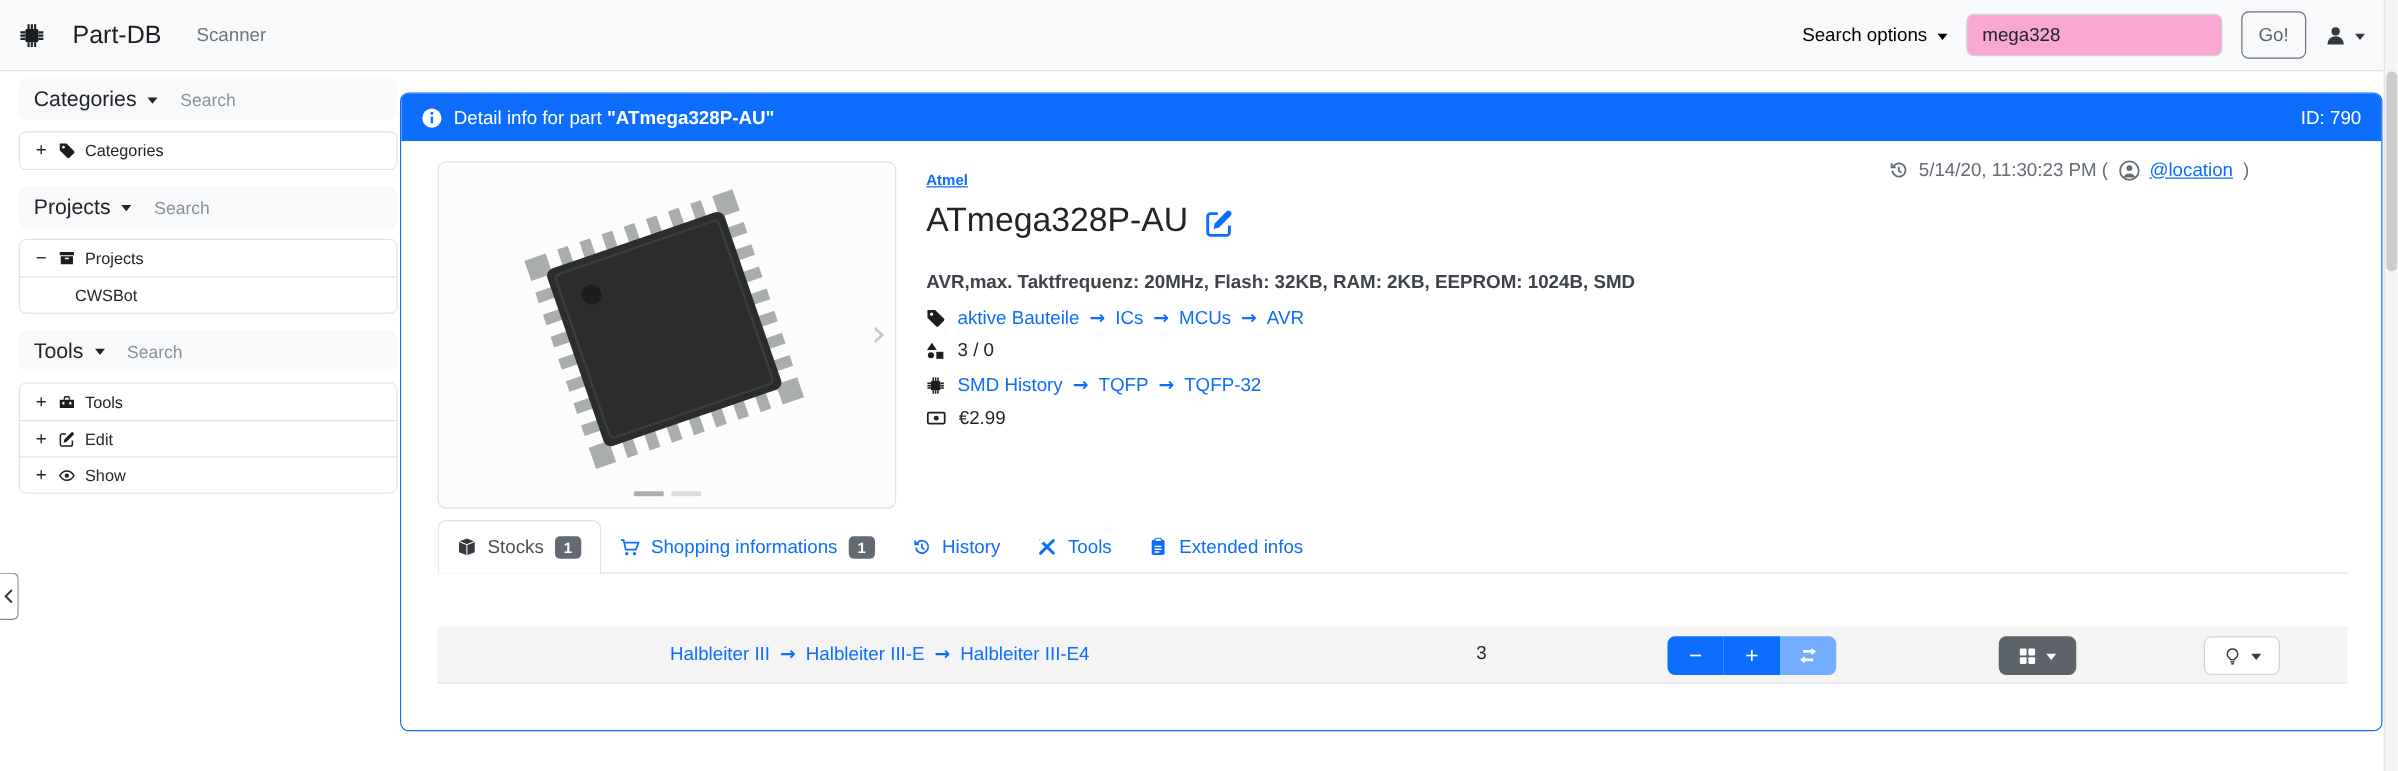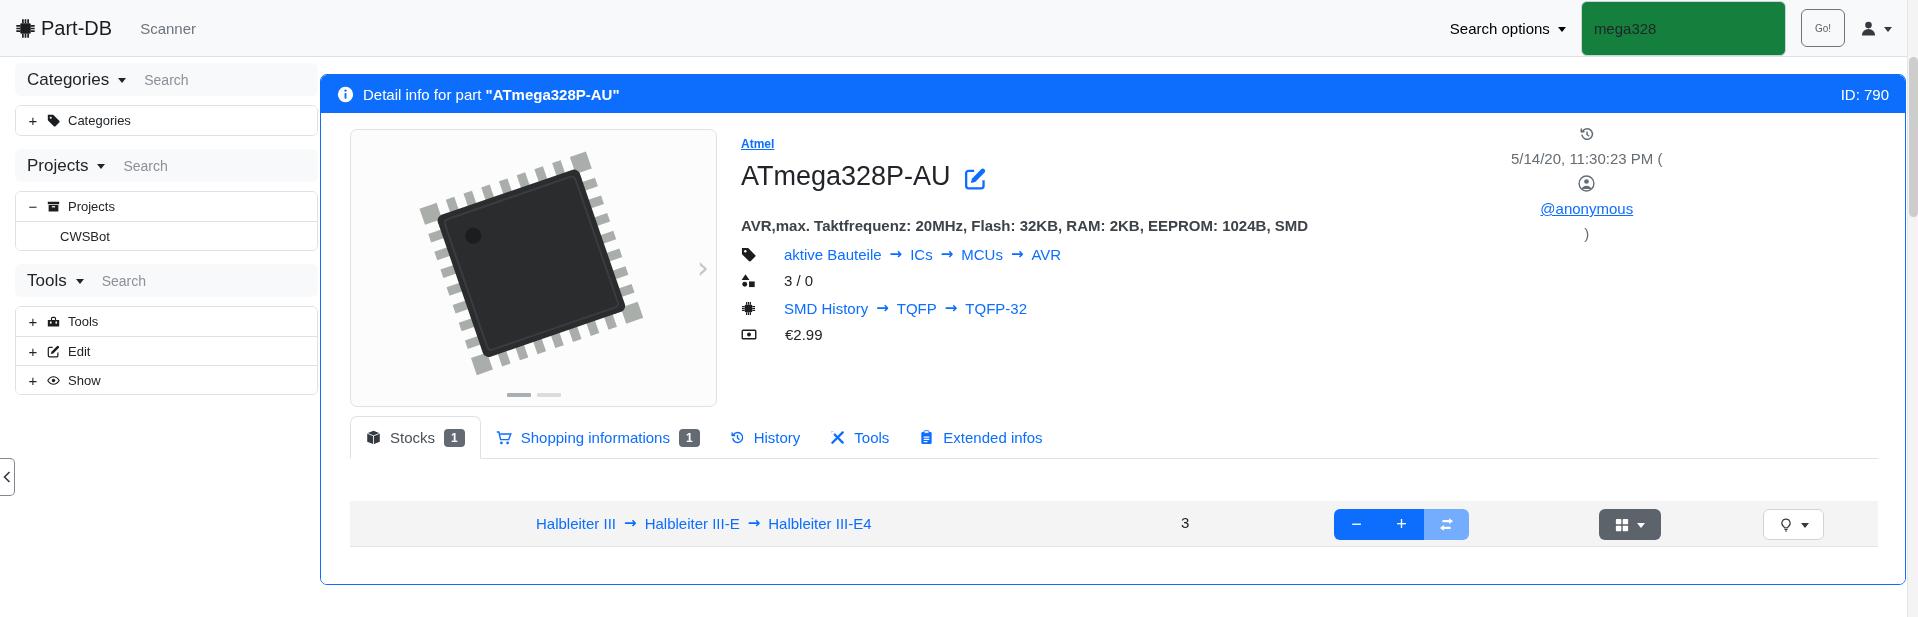--- a/index.html
+++ b/index.html
@@ -10,30 +10,30 @@
     position: relative; overflow: hidden;
   }
   svg { display:block; }
   a { text-decoration: none; }
 
   
   .navbar { position:absolute; top:0; left:0; width:1918px; height:57px;
     background:#f8f9fa; border-bottom:1px solid #dee2e6;
     display:flex; align-items:center; justify-content:space-between; padding:0 26px 0 15px; }
   .nav-left { display:flex; align-items:center; gap:28px; }
-  .brand { display:flex; align-items:center; gap:5px; font-size:20px; color:#1b1e21; cursor:pointer; }
+  .brand { display:flex; align-items:center; gap:22px; font-size:20px; color:#1b1e21; cursor:pointer; }
   .brand svg { color:#1b1e21; }
   .nav-scanner { color:#6c757d; font-size:15px; cursor:pointer; }
   .nav-right { display:flex; align-items:center; gap:15px; }
   .dd-toggle { display:flex; align-items:center; gap:8px; font-size:15px; color:#000000; cursor:pointer; }
   .caret { width:0; height:0; border-left:4.5px solid transparent; border-right:4.5px solid transparent;
     border-top:5px solid currentColor; display:inline-block; margin-top:2px; }
-  .search-input { width:205px; height:55px; border:1px solid #ced4da; border-radius:6px;
-    padding:0 12px; font-size:15px; font-family:inherit; color:#212529; background:#15803d; }
-  .go-btn { height:38px; padding:0 13px; font-size:10px; font-family:inherit;
+  .search-input { width:205px; height:34px; border:1px solid #ced4da; border-radius:6px;
+    padding:0 12px; font-size:15px; font-family:inherit; color:#212529; background:#f9a8d4; }
+  .go-btn { height:38px; padding:0 13px; font-size:15px; font-family:inherit;
     border:1px solid #6c757d; color:#5c636a; background:transparent; border-radius:6px; cursor:pointer; }
   .user-menu { display:flex; align-items:center; gap:7px; color:#343a40; cursor:pointer; }
 
   
   .sidebar { position:absolute; left:15px; top:63px; width:303px; }
   .panel { margin-bottom:13px; }
   .panel-header { height:33px; background:#f8f9fa; border-radius:6px;
     display:flex; align-items:center; padding:0 12px; }
   .panel-title { font-size:17px; color:#212529; display:flex; align-items:center; gap:9px; cursor:pointer; }
   .panel-search { border:none; background:transparent; outline:none; flex:1;
@@ -68,28 +68,28 @@
   .img-dots span { width:24px; height:4px; border-radius:1px; background:#dadde0; }
   .img-dots span.on { background:#a9aeb3; }
 
   .mfr-link { position:absolute; left:420px; top:24px; font-size:12px; font-weight:700;
     color:#0d6efd; text-decoration:underline; cursor:pointer; }
   .part-title { position:absolute; left:420px; top:48px; font-size:27px; font-weight:500;
     color:#212529; display:flex; align-items:center; gap:13px; }
   .edit-ic { color:#0d6efd; cursor:pointer; margin-top:3px; }
   .part-desc { position:absolute; left:420px; top:104px; font-size:15px; font-weight:700; color:#3d4349; }
 
-  .info-row { position:absolute; left:420px; display:flex; align-items:center; gap:28px; font-size:15px; color:#212529; }
+  .info-row { position:absolute; left:420px; display:flex; align-items:center; gap:10px; font-size:15px; color:#212529; }
   .info-row svg { color:#1b1e21; flex:none; }
   .bc { display:flex; align-items:center; gap:8px; }
   .bc a { color:#0d6efd; cursor:pointer; }
   .bc .arrow { color:#0d6efd; font-weight:700; font-family:"DejaVu Sans",sans-serif; }
 
   .times { position:absolute; left:1190px; top:13px; color:#646c74; font-size:15px; }
-  .time-row { display:flex; align-items:center; gap:8px; height:20px; margin-bottom:7px;flex-direction:column; }
+  .time-row { display:flex; align-items:center; gap:8px; height:20px; margin-bottom:7px; }
   .time-row svg { color:#646c74; }
   .user-link { color:#0d6efd; text-decoration:underline; cursor:pointer; }
 
   
   .tabs { position:absolute; left:29px; top:304px; width:1528px; height:42px;
     border-bottom:1px solid #dee2e6; display:flex; align-items:center; }
   .tab { display:flex; align-items:center; gap:9px; padding:0 15px; font-size:15px;
     color:#0d6efd; cursor:pointer; }
   .tab svg { flex:none; }
   .tab.active { background:#fff; border:1px solid #dee2e6; border-bottom:1px solid #fff;
@@ -381,21 +381,21 @@
             </svg>
         </span>
         <span>5/14/20, 11:30:23 PM (</span>
         <span style="color:#86b7fe">
           <svg width="17" height="17" viewBox="0 0 16 16">
               <circle cx="8" cy="8" r="7" fill="none" stroke="currentColor" stroke-width="1.3"></circle>
               <circle cx="8" cy="6.1" r="2.2" fill="currentColor"></circle>
               <path d="M3.4 13.1a5.1 5.1 0 0 1 9.2 0z" fill="currentColor"></path>
             </svg>
         </span>
-        <a class="user-link">@anonymous</a>
+        <a class="user-link">@location</a>
           <span>)</span>
       </div>
     </div>
 
     <div class="tabs">
       <div class="tab active">
         <span>
           <svg width="15" height="15" viewBox="0 0 16 16">
               <path fill="currentColor" d="M8 .8 14.7 3.5v9L8 15.2 1.3 12.5v-9z"></path>
               <path fill="none" stroke="#fff" stroke-width="0.9" d="M1.3 3.5 8 6.2l6.7-2.7M8 6.2v9"></path>

